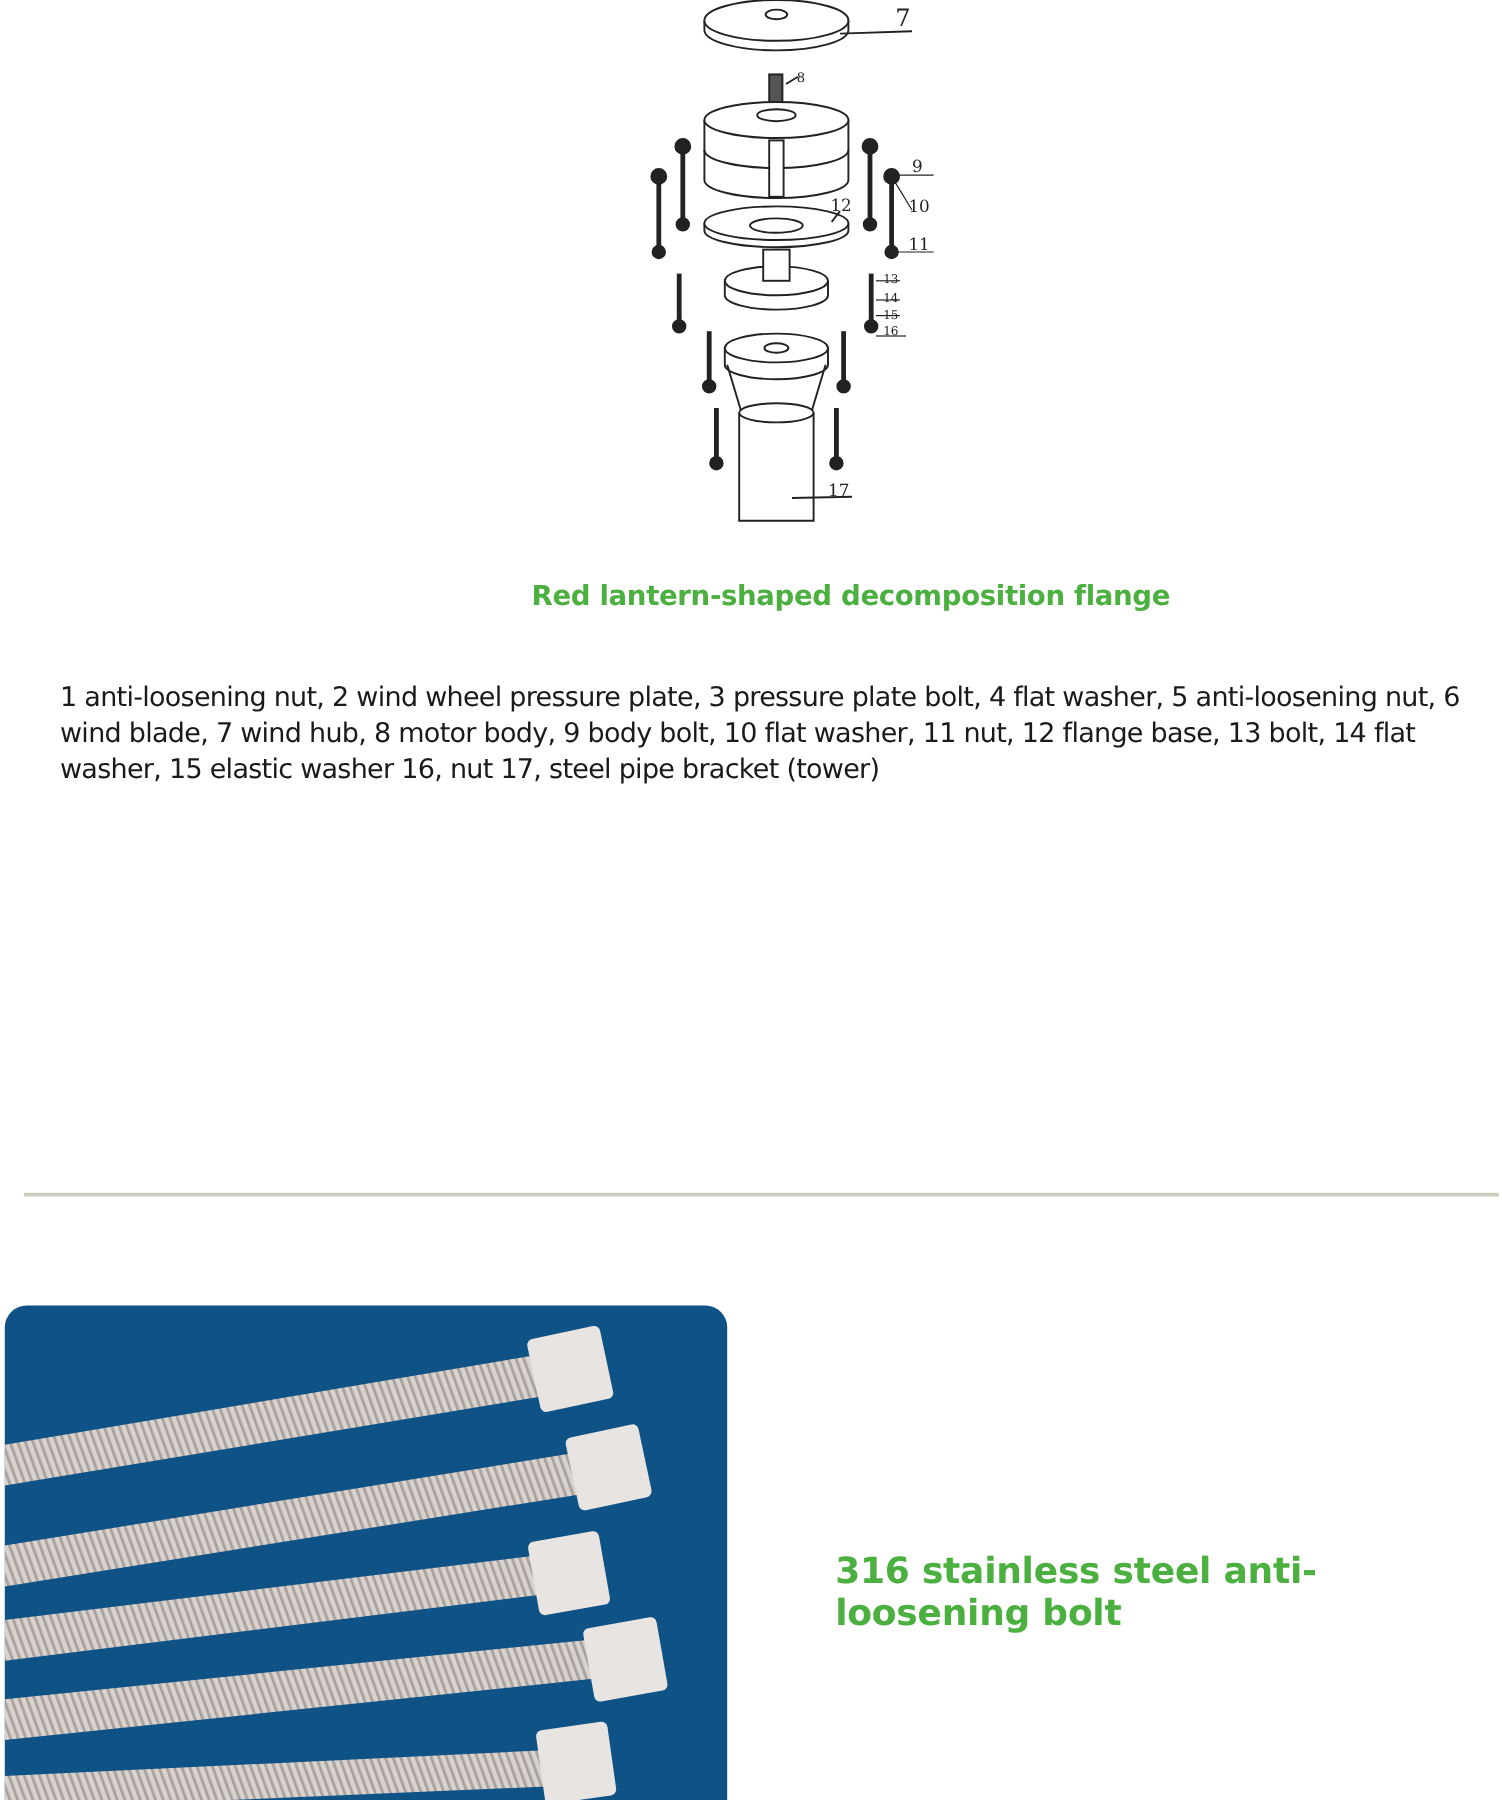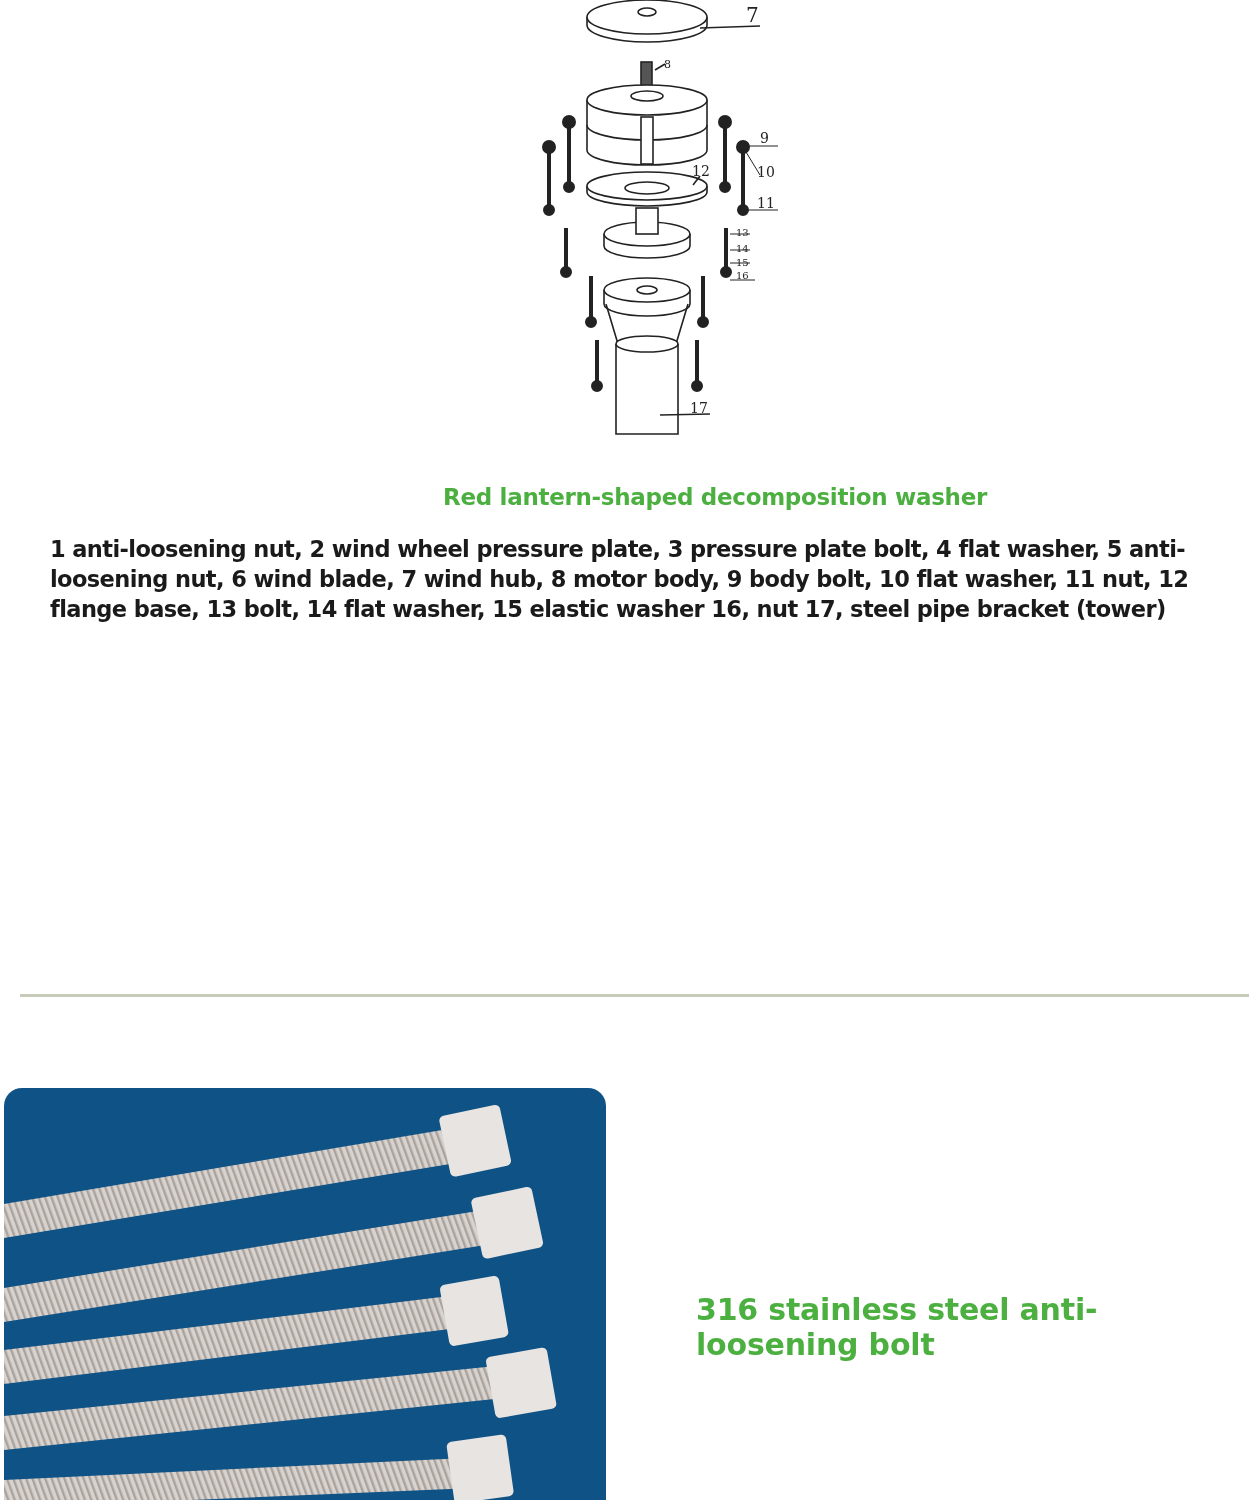--- a/index.html
+++ b/index.html
@@ -8,22 +8,22 @@
       background: #ffffff;
       font-family: "DejaVu Sans", sans-serif;
     }
     .diagram { position: absolute; left: 540px; top: 0; width: 250px; height: 440px; }
     .caption {
       position: absolute; left: 443px; top: 484px;
       font-family: "DejaVu Sans", sans-serif; font-weight: bold;
       font-size: 23px; color: #4cb040; letter-spacing: -0.3px; white-space: nowrap;
     }
     .legend-text {
-      position: absolute; left: 50px; top: 534px; width: 1200px;
-      font-family: "DejaVu Sans", sans-serif; font-weight: bold;
+      position: absolute; left: 50px; top: 566px; width: 1200px;
+      font-family: "DejaVu Sans", sans-serif; font-weight: normal;
       font-size: 22.5px; line-height: 30px; color: #1a1a1a; letter-spacing: -0.6px;
     }
     .divider {
       position: absolute; left: 20px; top: 994px; width: 1229px; height: 3px;
       background: #c7cbb9;
     }
     .photo {
       position: absolute; left: 4px; top: 1088px; width: 602px; height: 420px;
       background: #0f5286; border-radius: 18px 18px 0 0; overflow: hidden;
     }
@@ -117,21 +117,21 @@
       <text x="692" y="176">12</text>
       <text x="736" y="236" font-size="10">13</text>
       <text x="736" y="252" font-size="10">14</text>
       <text x="736" y="266" font-size="10">15</text>
       <text x="736" y="279" font-size="10">16</text>
       <text x="690" y="413">17</text>
     </g>
   </svg>
 </div>
 
-<div class="caption">Red lantern-shaped decomposition washer</div>
+<div class="caption">Red lantern-shaped decomposition flange</div>
 
 <div class="legend-text">1 anti-loosening nut, 2 wind wheel pressure plate, 3 pressure plate bolt, 4 flat washer, 5 anti-loosening nut, 6 wind blade, 7 wind hub, 8 motor body, 9 body bolt, 10 flat washer, 11 nut, 12 flange base, 13 bolt, 14 flat washer, 15 elastic washer 16, nut 17, steel pipe bracket (tower)</div>
 
 <div class="divider"></div>
 
 <div class="photo">
   <svg width="602" height="420" viewBox="0 0 602 420" xmlns="http://www.w3.org/2000/svg">
     <defs>
       <pattern id="thread" width="6" height="20" patternUnits="userSpaceOnUse" patternTransform="rotate(-20)">
         <rect width="6" height="20" fill="#d8d3cf"></rect>

